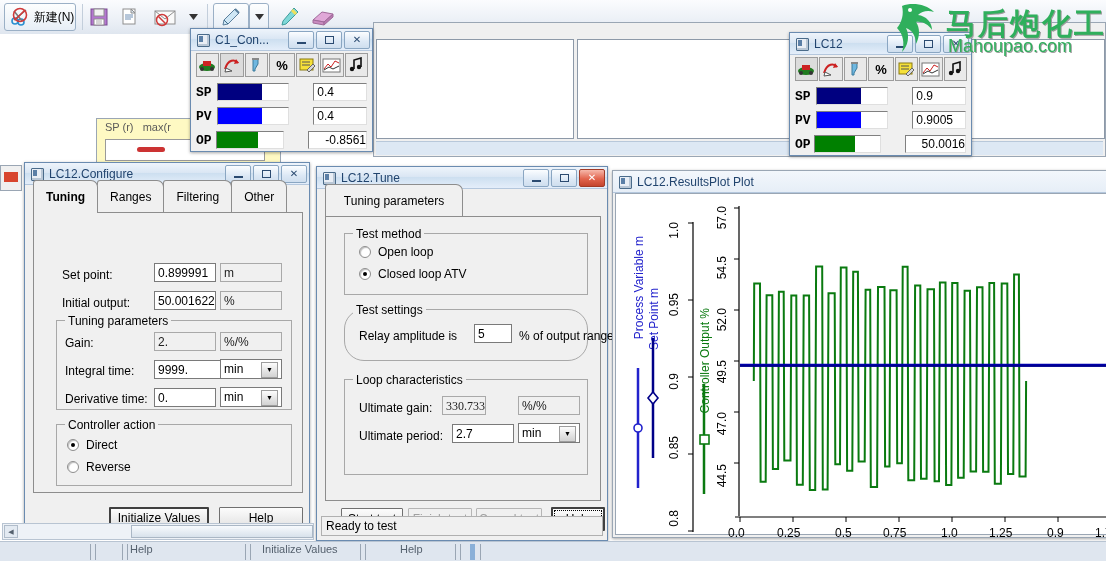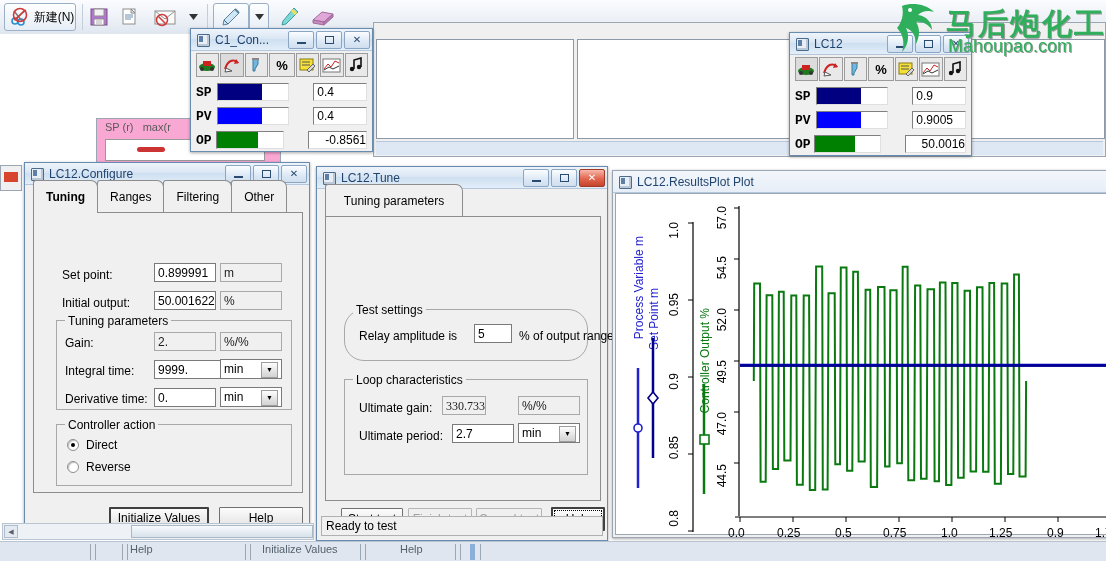--- a/index.html
+++ b/index.html
@@ -245,21 +245,21 @@
   </div>
 </div>
 
 <div style="position:absolute;left:373px;top:22px;width:733px;height:135px;background:#f0f0f0;border:1px solid #9aa6b4;">
   <div style="position:absolute;left:2px;top:16px;width:198px;height:100px;background:#fff;border:1px solid #8d99a8;"></div>
   <div style="position:absolute;left:203px;top:16px;width:320px;height:100px;background:#fff;border:1px solid #8d99a8;"></div>
   <div style="position:absolute;left:526px;top:16px;width:205px;height:100px;background:#fff;border:1px solid #8d99a8;"></div>
   <div style="position:absolute;left:2px;top:118px;right:2px;height:14px;background:#dde8f4;border-top:1px solid #b8c8da;"></div>
 </div>
 
-<div style="position:absolute;left:96px;top:118px;width:185px;height:45px;background:#f9a8d4;border:1px solid #9aa6b4;overflow:hidden;">
+<div style="position:absolute;left:96px;top:118px;width:185px;height:45px;background:#fef9c3;border:1px solid #9aa6b4;overflow:hidden;">
   <div style="position:absolute;left:8px;top:2px;font-size:11px;color:#5a5a5a;">SP (r)&nbsp;&nbsp;&nbsp;max(r</div>
   <div style="position:absolute;left:8px;top:20px;width:160px;height:22px;background:#fff;border:1px solid #9a9a9a;"></div>
   <div style="position:absolute;left:40px;top:28px;width:28px;height:5px;background:#cc3333;border-radius:3px;"></div>
 </div>
 <div style="position:absolute;left:0px;top:165px;width:22px;height:26px;background:#f0f0f0;border:1px solid #9aa6b4;">
   <div style="position:absolute;left:3px;top:6px;width:14px;height:10px;background:#d8452e;"></div>
 </div>
 
 <div class="win" id="c1win" style="left:190px;top:28px;width:183px;height:124px;">
   <div class="titlebar">
@@ -548,20 +548,31 @@
 
   <div class="client">
     <div class="tabstrip" style="position:absolute;left:6px;top:6px;right:6px;">
       <div class="tab" style="width:138px;justify-content:center;">
         <span>Tuning parameters</span>
       </div>
     </div>
 
     <div class="tabbody" style="left:6px;top:27px;width:276px;height:285px;">
 
+      <div class="group" style="left:18px;top:16px;width:244px;height:62px;">
+        <span class="glab">Test method</span>
+        <div class="radio" style="left:14px;top:11px;">
+          <span class="dot"></span>
+          <span>Open loop</span>
+        </div>
+        <div class="radio on" style="left:14px;top:33px;">
+          <span class="dot"></span>
+          <span>Closed loop ATV</span>
+        </div>
+      </div>
 
       <div class="group" style="left:18px;top:92px;width:244px;height:52px;border-radius:20px;">
         <span class="glab">Test settings</span>
         <span class="lab" style="left:14px;top:19px;">Relay amplitude is</span>
         <div class="fld" style="left:129px;top:14px;width:38px;">5</div>
         <span class="lab" style="left:174px;top:19px;">% of output range</span>
       </div>
 
       <div class="group" style="left:18px;top:162px;width:244px;height:96px;">
         <span class="glab">Loop characteristics</span>

